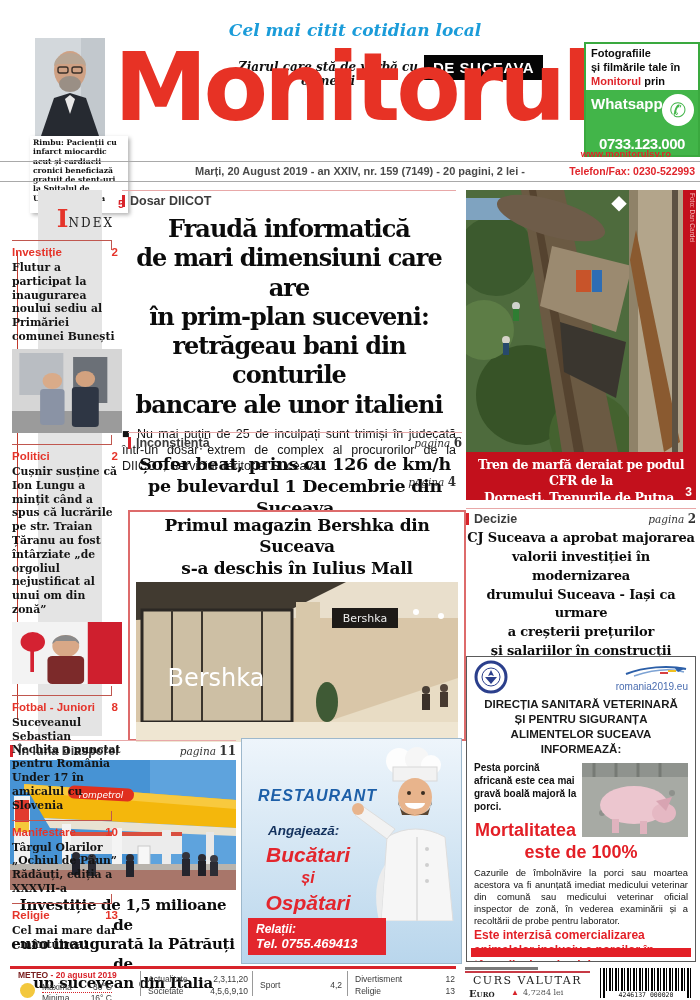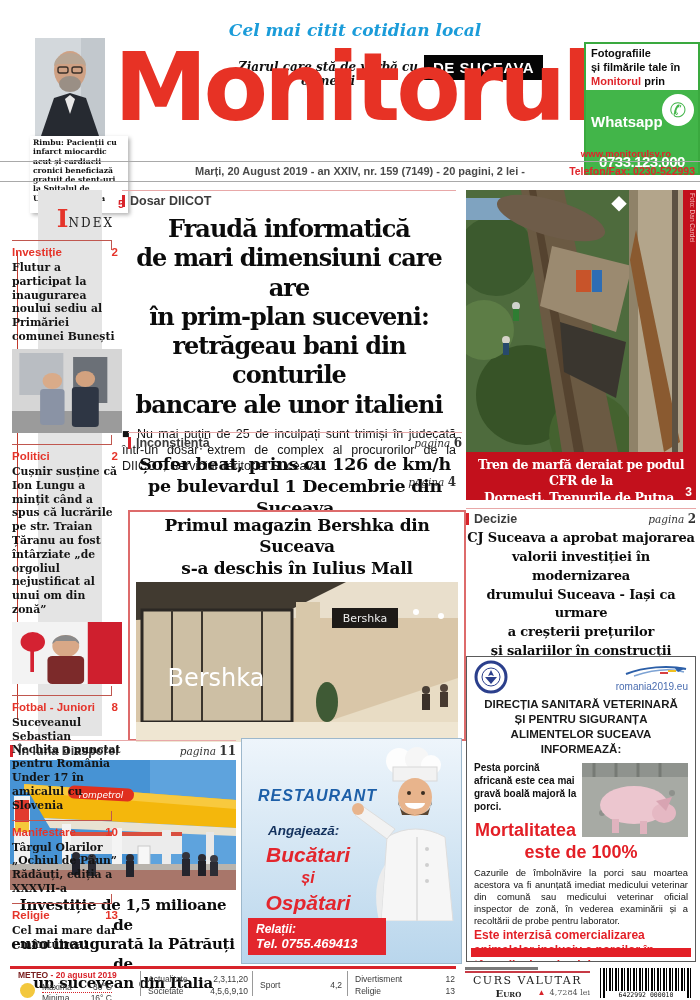--- a/index.html
+++ b/index.html
@@ -19,21 +19,21 @@
     font-weight:bold;font-size:94px;line-height:1.15;color:#e73225;letter-spacing:-4px;}
   .portrait{left:35px;top:38px;width:70px;height:98px;background:#d3d8dc;}
   .portrait-caption{left:30px;top:136px;width:92px;background:#fff;
     box-shadow:2px 2px 4px rgba(0,0,0,.3);padding:2px 3px 10px 3px;
     font-family:"DejaVu Serif",serif;font-weight:bold;font-size:7.6px;line-height:1.22;}
   .portrait-page{position:absolute;right:4px;bottom:1px;color:#d8232a;
     font-weight:bold;font-size:11px;font-family:"Liberation Sans",sans-serif;}
   .promo{left:584px;top:42px;width:112px;border:2px solid #3aa93f;background:#fff;}
   .promo-top{padding:3px 5px 2px;font-weight:bold;font-size:11px;line-height:1.25;color:#0c0c0c;}
   .promo-top .red{color:#e0252b;}
-  .wa-zone{position:relative;background:#42b549;color:#fff;padding:23px 5px 4px;height:56px;}
+  .wa-zone{position:relative;background:#42b549;color:#fff;padding:5px 5px 4px;height:56px;}
   .wa-name{font-weight:bold;font-size:15px;}
   .wa-badge{position:absolute;right:4px;top:4px;width:32px;height:32px;border-radius:50%;
     background:#fff;color:#42b549;font-size:20px;line-height:32px;text-align:center;}
   .wa-phone{position:absolute;left:0;right:0;bottom:3px;text-align:center;
     font-weight:bold;font-size:15px;letter-spacing:-.5px;}
   .site-link{left:556px;top:148px;width:140px;text-align:center;color:#e0252b;
     font-weight:bold;font-size:9.5px;}
   .date-band{left:0;top:161px;width:700px;height:19px;
     border-top:1px solid #a9a9a9;border-bottom:1px solid #a9a9a9;}
   .date-text{position:absolute;left:80px;top:3px;width:560px;text-align:center;
@@ -139,21 +139,21 @@
   .meteo-row.first{border-bottom:1px dotted #d8232a;}
   .fdiv{top:971px;width:1px;height:25px;background:#9a9a9a;}
   .fsec{top:973px;font-size:8.5px;color:#3a3a3a;}
   .fsec-row{display:flex;justify-content:space-between;line-height:1.45;}
   .curs{left:465px;top:967px;width:125px;}
   .curs-gray{height:3px;background:#7a7a7a;width:58%;}
   .curs-red{height:2px;background:#c73a45;margin-top:1px;}
   .curs-title{font-family:"DejaVu Serif",serif;font-variant:small-caps;font-size:11px;
     letter-spacing:1.5px;text-align:center;color:#222;margin:1px 0;}
   .curs-row{display:flex;align-items:center;font-family:"DejaVu Serif",serif;
-    font-variant:small-caps;font-size:10px;color:#222;line-height:1.1;padding-left:4px;justify-content:flex-end;}
+    font-variant:small-caps;font-size:10px;color:#222;line-height:1.1;padding-left:4px;}
   .curs-row .cname{width:42px;font-weight:bold;}
   .curs-row .dir{color:#d8232a;font-size:8px;width:12px;font-family:"Liberation Sans",sans-serif;}
   .curs-row .cval{font-size:8px;color:#555;font-variant:normal;}
   .barcode{left:600px;top:968px;width:92px;height:30px;background:
     repeating-linear-gradient(90deg,#000 0 1px,#fff 1px 3px,#000 3px 5px,#fff 5px 6px);}
   .barcode-digits{position:absolute;left:6px;right:6px;bottom:-1px;background:#fff;
     font-family:"DejaVu Sans Mono",monospace;font-size:6.5px;text-align:center;color:#111;}
 </style>
 </head>
 <body>
@@ -571,16 +571,16 @@
       <span class="cval">4,7284 lei</span>
     </div>
     <div class="curs-row">
       <span class="cname">Dolar</span>
 
     </div>
 
   </div>
 
   <div class="abs barcode">
-    <div class="barcode-digits">6422992 000010</div>
+    <div class="barcode-digits">4246137 000020</div>
   </div>
 
 </div>
 
 </body></html>

